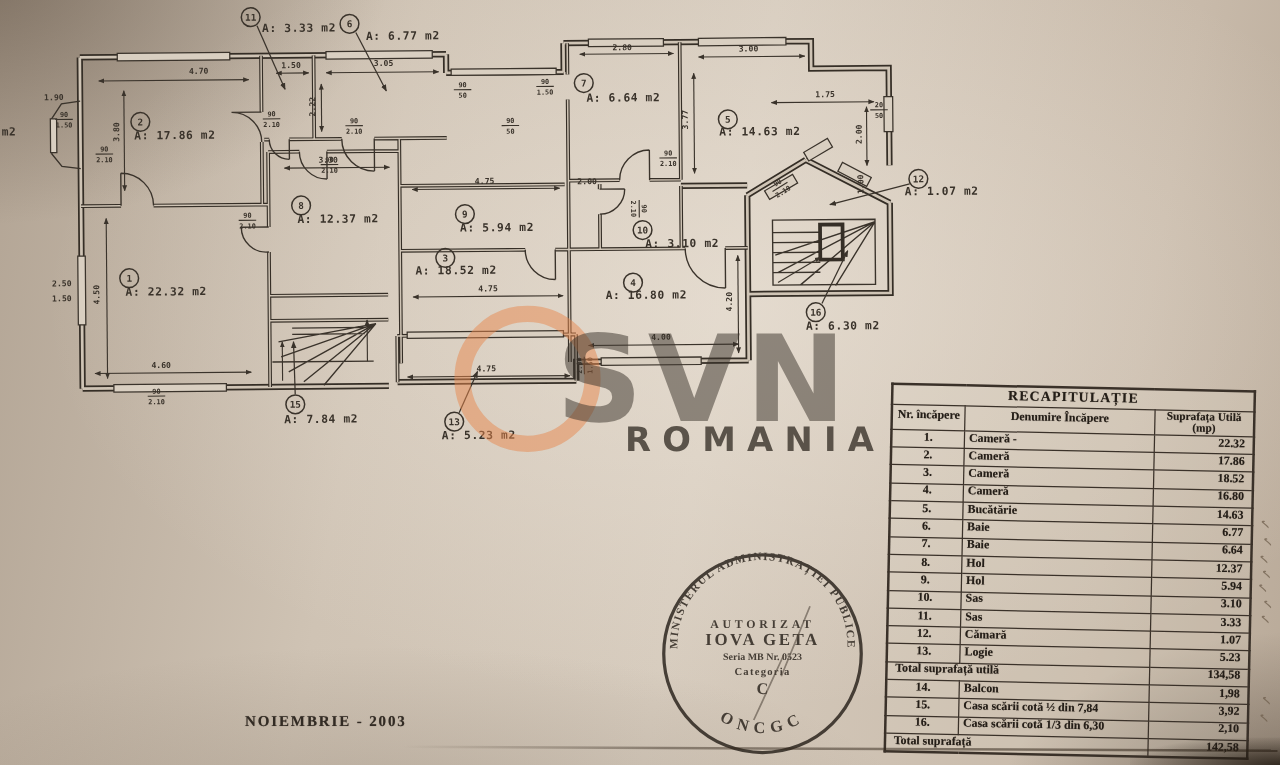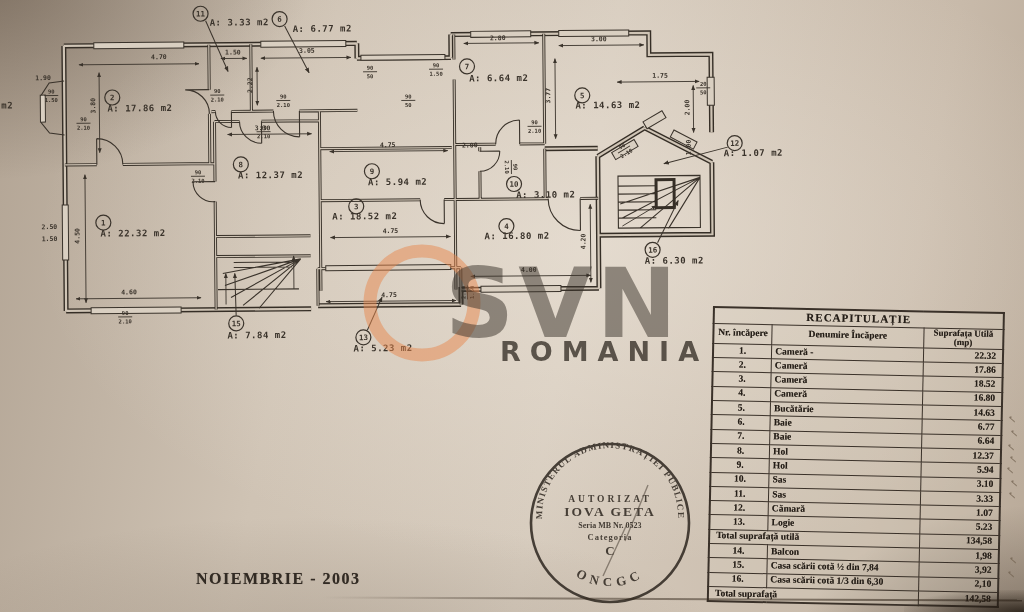--- a/index.html
+++ b/index.html
@@ -39,21 +39,21 @@
   #recap .harea{width:74px;text-align:center;font-size:9px;}
   #recap .cnr{text-align:center;}
   #recap .cval{text-align:right;padding-right:6px;}
   #recap .tlab{padding-left:6px;}
   .check{position:absolute;font-size:11px;color:#6f5f4d;opacity:.75;transform:rotate(95deg);}
   
   #stamp{position:absolute;left:515px;top:428px;opacity:.85;}
   #stamp text{fill:#2d261f;}
   
   #wm{position:absolute;left:350px;top:225px;pointer-events:none;}
-  #date{position:absolute;left:196px;top:570px;font-weight:700;font-size:16px;letter-spacing:1.5px;
+  #date{position:absolute;left:196px;top:570px;font-weight:700;font-size:12px;letter-spacing:1.5px;
     color:#322b24;text-shadow:0 0 .7px rgba(40,30,20,.5);}
   .edgeline{position:absolute;left:322px;top:598px;width:700px;height:2px;
     background:linear-gradient(to right,rgba(50,38,26,0),rgba(50,38,26,.45) 30%,rgba(50,38,26,.6));transform:rotate(.25deg);}
   .cornerdark{position:absolute;right:0;bottom:0;width:120px;height:22px;
     background:radial-gradient(ellipse at 100% 100%,rgba(30,22,14,.8),rgba(30,22,14,0) 75%);}
 </style>
 </head>
 <body>
 
 <div id="page">

